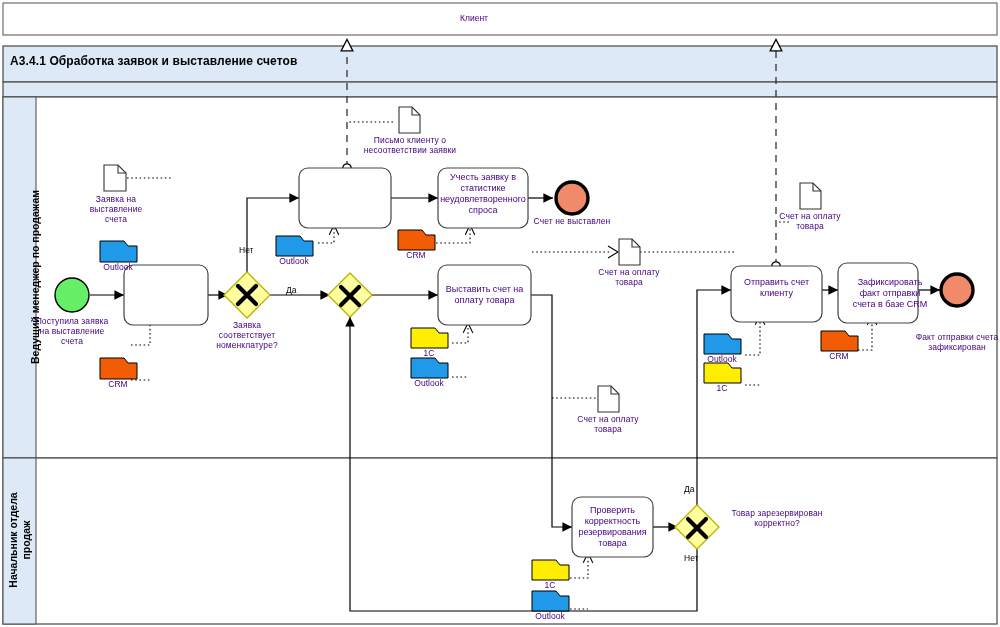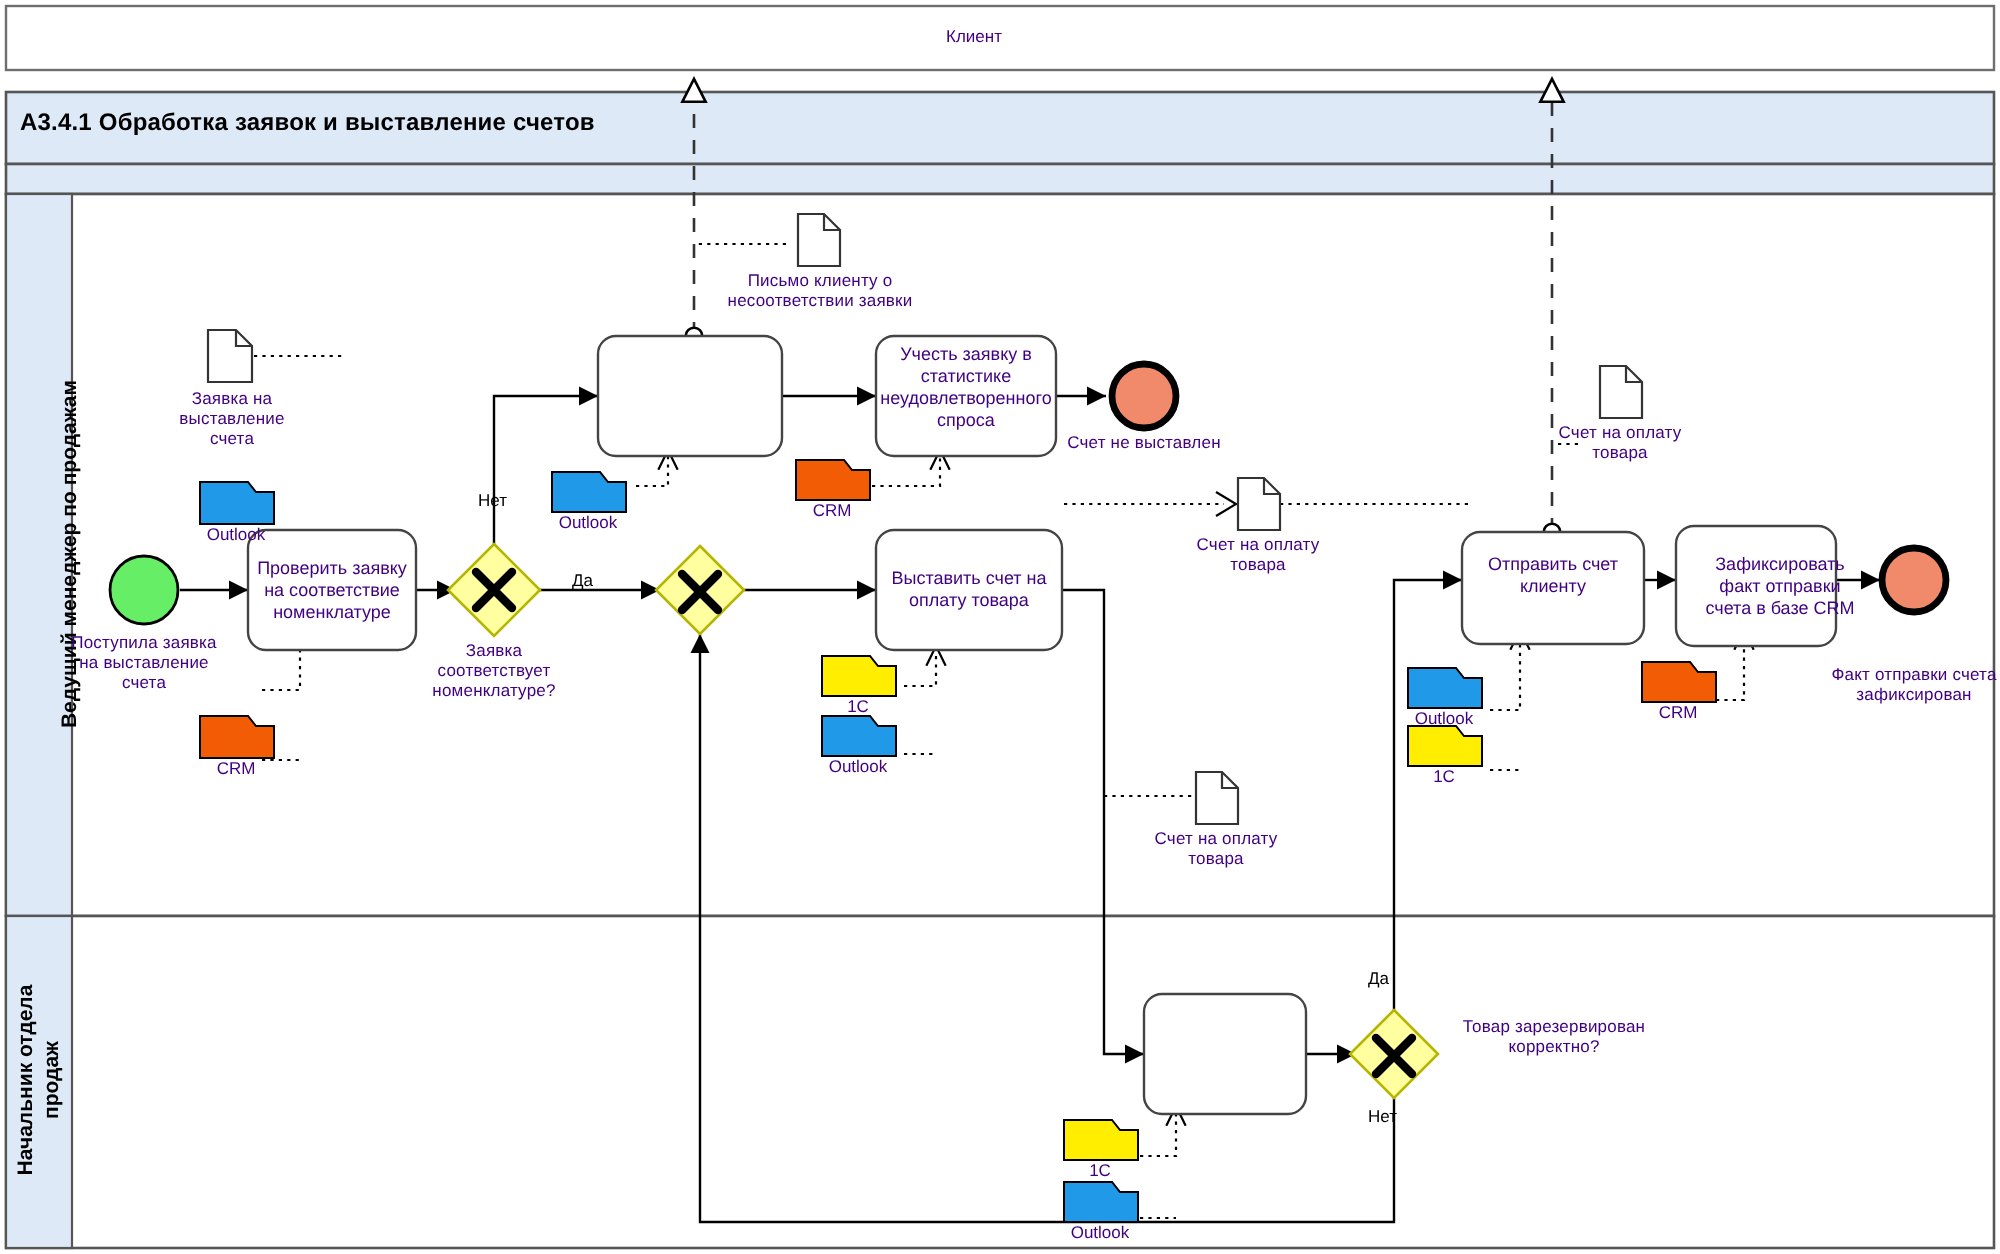--- a/index.html
+++ b/index.html
@@ -221,32 +221,32 @@
     <path d="M821,331 L845,331 L849,336 L858,336 L858,351 L821,351 z" fill="#f25c05" stroke="#000" stroke-width="1"></path>
   </g>
   <g>
     <path d="M532,560 L556,560 L560,565 L569,565 L569,580 L532,580 z" fill="#ffee00" stroke="#000" stroke-width="1"></path>
   </g>
   <g>
     <path d="M532,591 L556,591 L560,596 L569,596 L569,611 L532,611 z" fill="#1f99e8" stroke="#000" stroke-width="1"></path>
   </g>
 </svg>
 
-<div class="clientlbl" style="left:473px;top:13px;text-align:right;">Клиент</div>
+<div class="clientlbl" style="left:460px;top:13px;text-align:right;">Клиент</div>
 
 <div class="bandtitle" style="left:10px;top:54px;">A3.4.1 Обработка заявок и выставление счетов</div>
 
 <div class="lanelbl" style="left:-85px;top:271px;width:240px;transform:rotate(-90deg);">Ведущий менеджер по продажам</div>
 <div class="lanelbl" style="left:-33px;top:527px;width:106px;transform:rotate(-90deg);line-height:13px;">Начальник отдела продаж</div>
 
-<div class="tasklbl" style="left:126px;top:267px;width:80px;height:56px;">Проверить заявку на соответствие номенклатуре</div>
 <div class="tasklbl" style="left:440px;top:170px;width:86px;height:48px;">Учесть заявку в статистике неудовлетворенного спроса</div>
 <div class="tasklbl" style="left:440px;top:267px;width:89px;height:56px;">Выставить счет на оплату товара</div>
 <div class="tasklbl" style="left:733px;top:268px;width:87px;height:39px;">Отправить счет клиенту</div>
 <div class="tasklbl" style="left:840px;top:265px;width:76px;height:56px;padding-left:12px;">Зафиксировать факт отправки счета в базе CRM</div>
+<div class="tasklbl" style="left:574px;top:499px;width:77px;height:56px;">Проверить корректность резервирования товара</div>
 
 <div class="lbl" style="left:32px;top:316px;width:80px;">Поступила заявка на выставление счета</div>
 <div class="lbl" style="left:532px;top:216px;width:80px;">Счет не выставлен</div>
 <div class="lbl" style="left:913px;top:332px;width:88px;">Факт отправки счета зафиксирован</div>
 
 <div class="lbl" style="left:207px;top:320px;width:80px;">Заявка соответствует номенклатуре?</div>
 <div class="lbl" style="left:728px;top:508px;width:98px;">Товар зарезервирован корректно?</div>
 
 <div class="flowlbl" style="left:239px;top:245px;">Нет</div>
 <div class="flowlbl" style="left:286px;top:285px;">Да</div>

